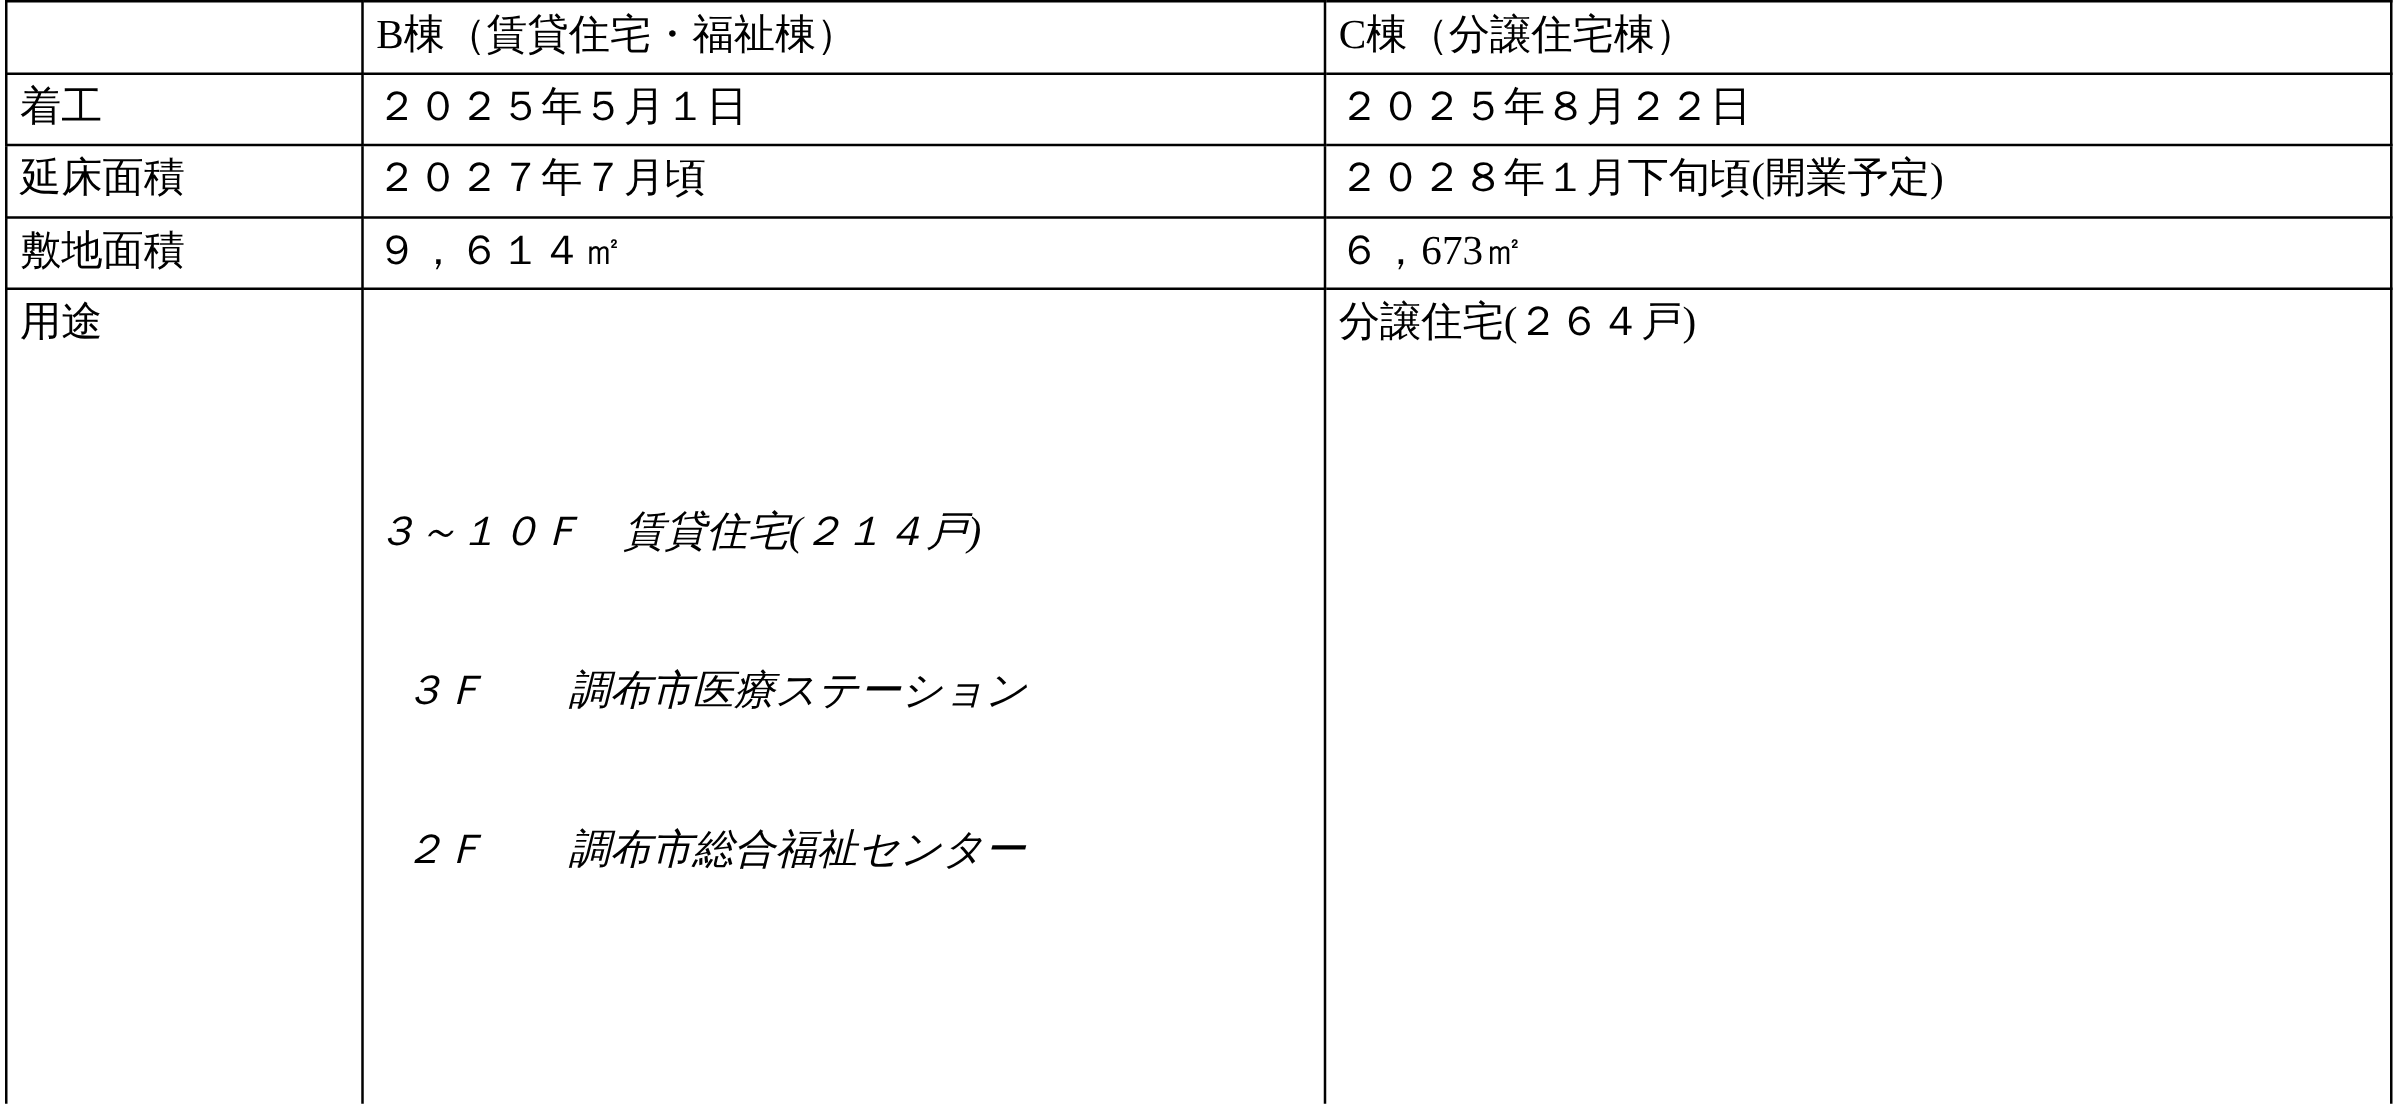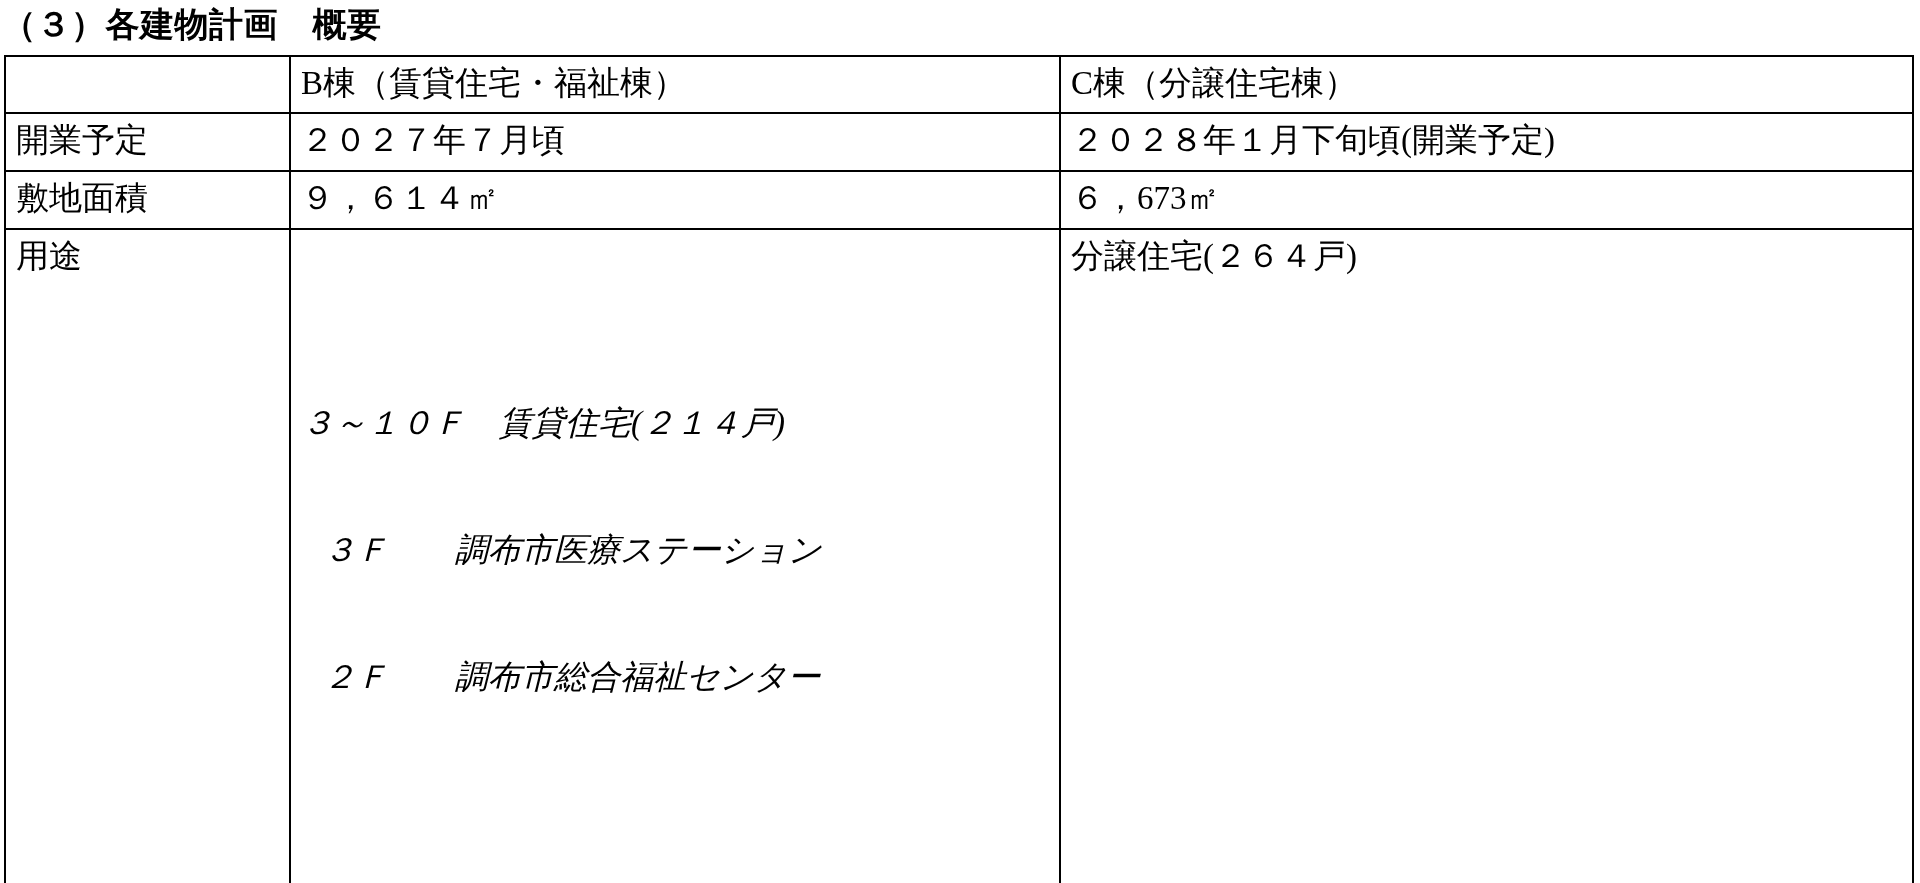--- a/index.html
+++ b/index.html
@@ -69,38 +69,42 @@
   }
   .usage-lines span.indent {
     padding-left: 22px;
   }
 </style>
 </head>
 <body>
 
 <div class="page">
 
-  <div class="doc-title">（３）各建物計画　概要</div>
 
   <table class="plan-table">
     <colgroup>
       <col class="c-label">
       <col class="c-b">
       <col class="c-c">
     </colgroup>
     <tbody>
       <tr>
         <td class="label-cell head-cell"></td>
         <td class="head-cell">B棟（賃貸住宅・福祉棟）</td>
         <td class="head-cell">C棟（分譲住宅棟）</td>
       </tr>
 
+      <tr>
+        <td class="label-cell">着工</td>
+        <td>２０２５年５月１日</td>
+        <td>２０２５年８月２２日</td>
+      </tr>
 
       <tr>
-        <td class="label-cell">開業予定</td>
+        <td class="label-cell">延床面積</td>
         <td>２０２７年７月頃</td>
         <td>２０２８年１月下旬頃(開業予定)</td>
       </tr>
 
       <tr>
         <td class="label-cell">敷地面積</td>
         <td>９，６１４㎡</td>
         <td>６，673㎡</td>
       </tr>
 

